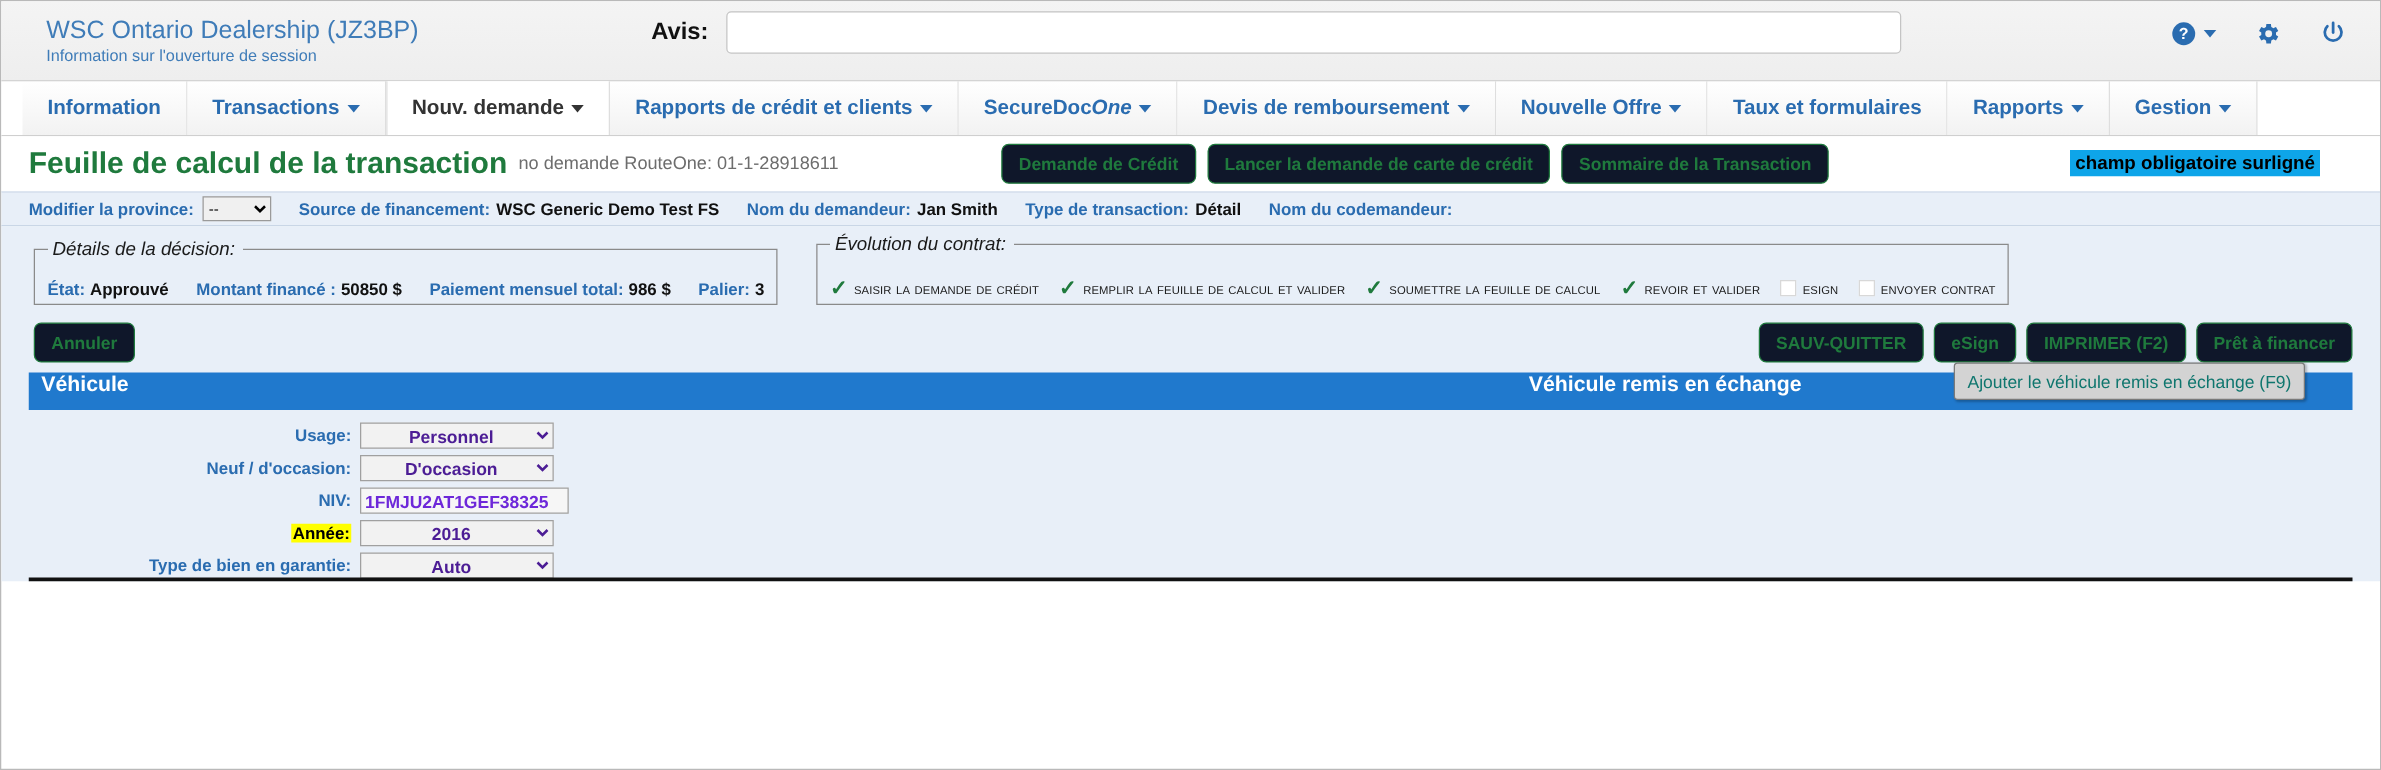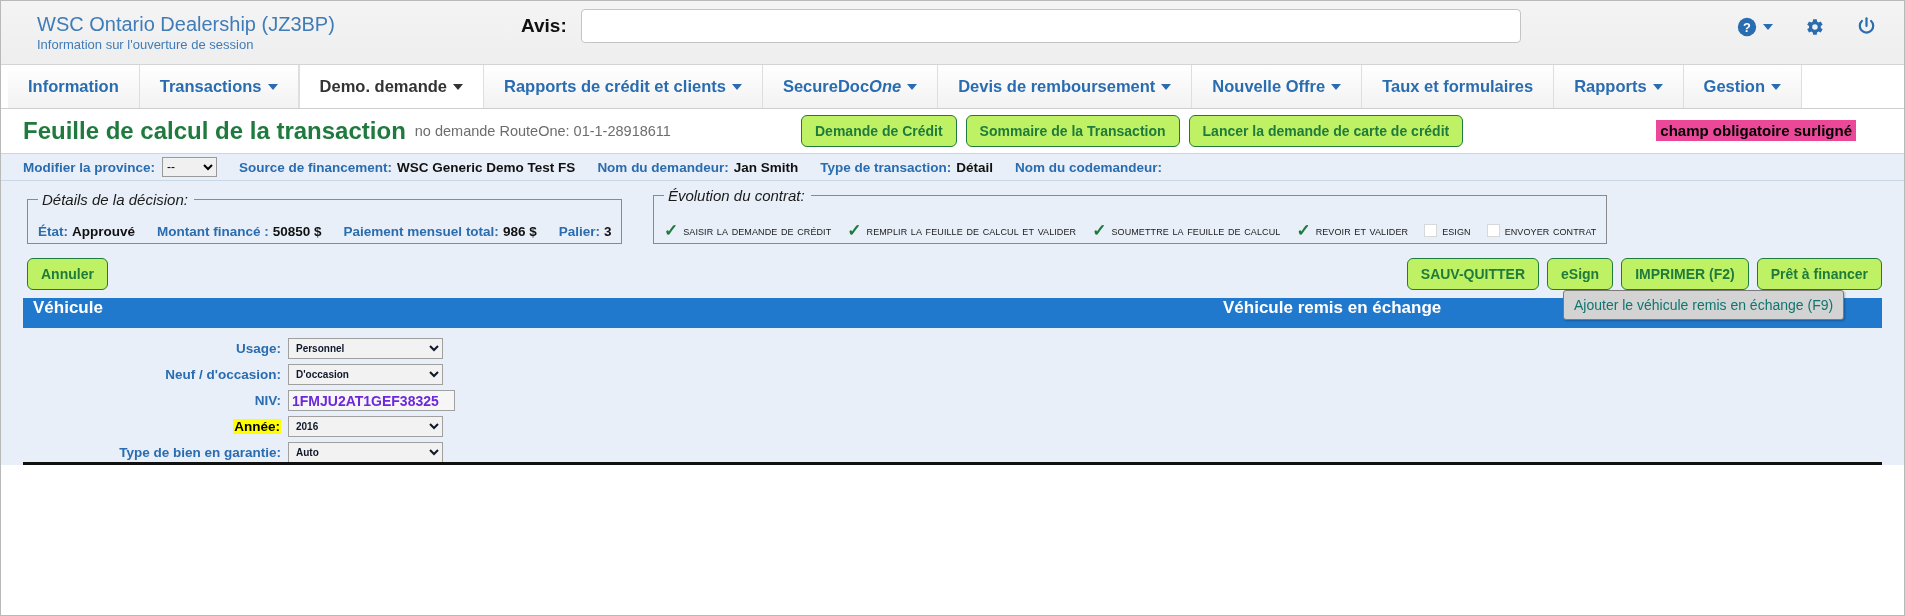--- a/index.html
+++ b/index.html
@@ -83,21 +83,21 @@
     border-top: 6px solid #2a6cb0;
   }
 
   
   .navbar {
     height: 44px;
     background: #ffffff;
     border-bottom: 1px solid #cfcfcf;
     display: flex;
     align-items: stretch;
-    padding-left: 7px;
+    padding-left: 17px;
   }
   .nav-item {
     display: flex;
     align-items: center;
     padding: 0 20px;
     font-size: 16.5px;
     font-weight: bold;
     color: #2a6cb0;
     background: linear-gradient(#ffffff, #f2f2f2);
     border-right: 1px solid #dedede;
@@ -142,36 +142,36 @@
     margin-left: 9px;
   }
   .title-buttons {
     position: absolute;
     left: 800px;
     top: 6px;
     display: flex;
     gap: 9px;
   }
   .btn-outline {
-    background: #bef264;
+    background: #0f172a;
     border: 1.6px solid #1f7a3d;
     border-radius: 6px;
     color: #1f7a3d;
     font-size: 14px;
     font-weight: bold;
     padding: 7px 13px;
     cursor: pointer;
     font-family: "Liberation Sans", sans-serif;
     white-space: nowrap;
   }
   .req-note {
     position: absolute;
     right: 48px;
     top: 11px;
-    background: #ec4899;
+    background: #0ea5e9;
     color: #000;
     font-size: 15px;
     font-weight: bold;
     padding: 2px 4px;
   }
 
   
   .info-strip {
     background: #e8eff8;
     border-top: 1px solid #c9d6e6;
@@ -331,27 +331,28 @@
     padding-right: 7px;
     font-size: 13.5px;
     font-weight: bold;
     color: #2a6cb0;
     white-space: nowrap;
   }
   .form-label .hl { background: #ffff00; color: #000; padding: 0 1px; }
   select.fld {
     width: 155px;
     height: 21px;
-    font-size: 10px;
-    font-weight: bold;
-    color: #0f172a;
+    font-size: 14px;
+    font-weight: bold;
+    color: #4c1d95;
     border: 1px solid #a0a0a0;
     background: #f2f2f2;
     font-family: "Liberation Sans", sans-serif;
     padding-left: 3px;
+    text-align: center;
   }
   input.fld {
     width: 167px;
     height: 21px;
     font-size: 14px;
     font-weight: bold;
     color: #6d28d9;
     border: 1px solid #a0a0a0;
     background: #f6f6f6;
     font-family: "Liberation Sans", sans-serif;
@@ -418,21 +419,21 @@
 
   <div class="navbar">
     <div class="nav-item">
       <span>Information</span>
     </div>
     <div class="nav-item">
       <span>Transactions</span>
         <i class="caret"></i>
     </div>
     <div class="nav-item active">
-      <span>Demo. demande</span>
+      <span>Nouv. demande</span>
         <i class="caret"></i>
     </div>
     <div class="nav-item">
       <span>Rapports de crédit et clients</span>
         <i class="caret"></i>
     </div>
     <div class="nav-item">
       <span>SecureDoc</span>
         <span class="sdo-one">One</span>
         <i class="caret"></i>
@@ -457,22 +458,22 @@
         <i class="caret"></i>
     </div>
   </div>
 
   <div class="title-row">
     <span class="page-title">Feuille de calcul de la transaction</span>
     <span class="page-subtitle">no demande RouteOne: 01-1-28918611</span>
 
     <div class="title-buttons">
       <button class="btn-outline">Demande de Crédit</button>
+      <button class="btn-outline">Lancer la demande de carte de crédit</button>
       <button class="btn-outline">Sommaire de la Transaction</button>
-      <button class="btn-outline">Lancer la demande de carte de crédit</button>
     </div>
 
     <div class="req-note">champ obligatoire surligné</div>
   </div>
 
   <div class="info-strip">
     <div class="info-seg">
       <span class="lbl">Modifier la province:</span>
       <select class="mini-select">
         <option>--</option>

